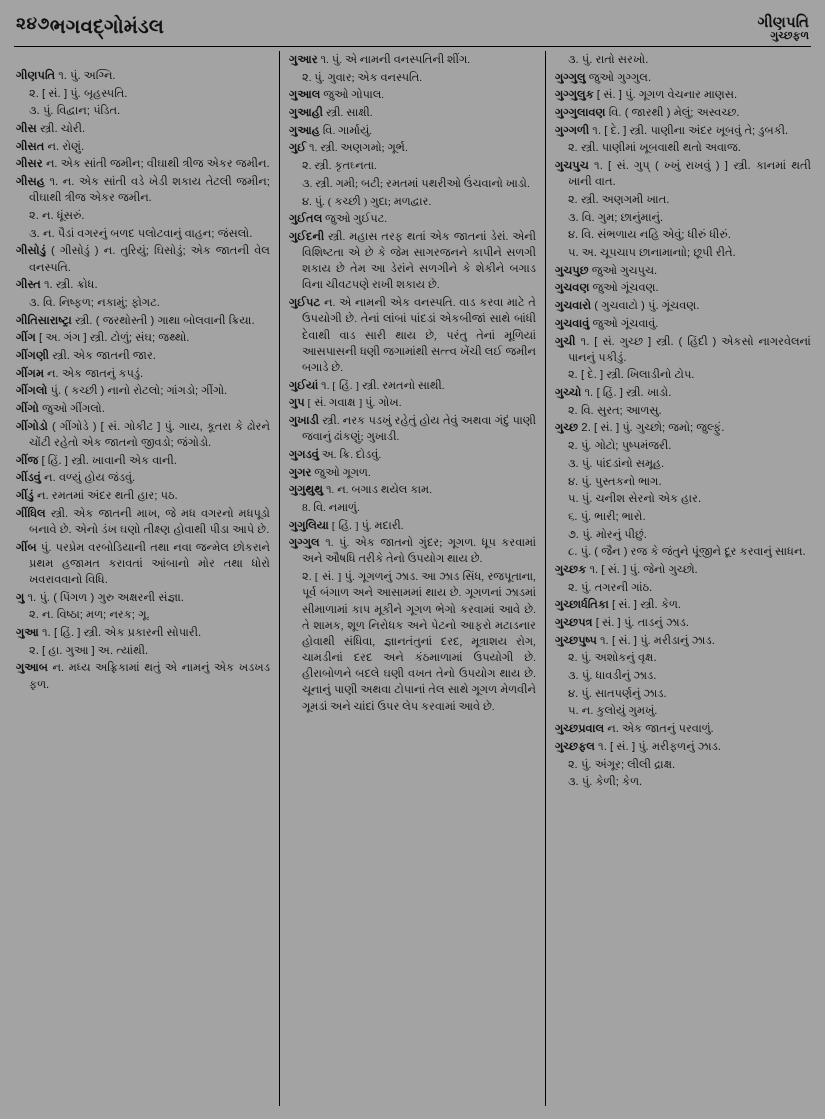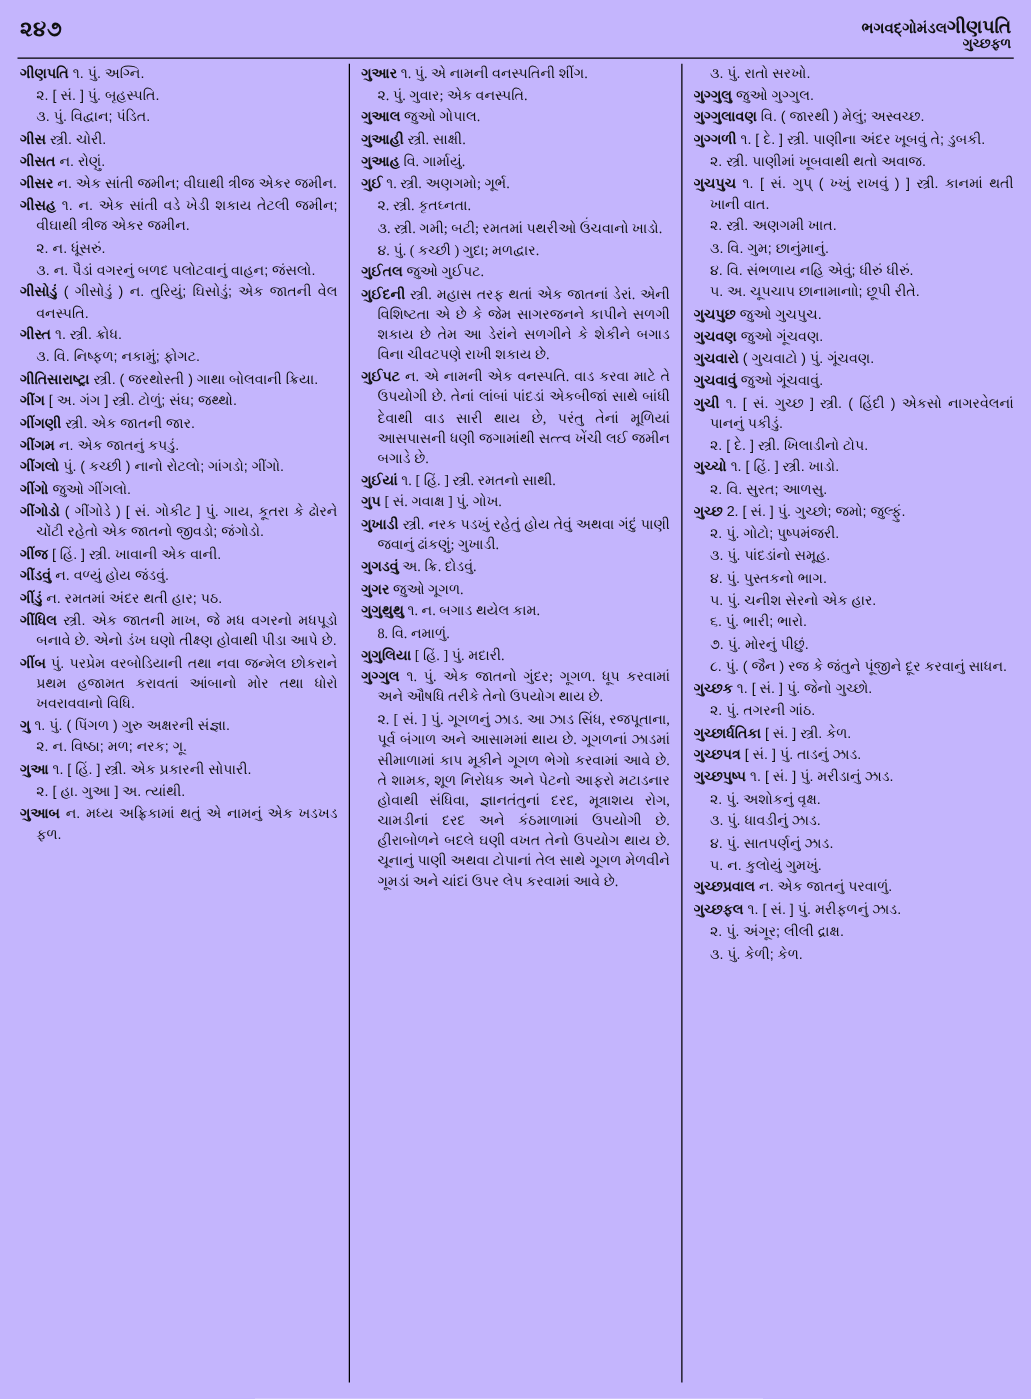--- a/index.html
+++ b/index.html
@@ -14,40 +14,40 @@
     color: #111;
     position: relative;
     overflow: hidden;
   }
   .page {
     position: relative;
     width: 825px;
     height: 1119px;
     box-sizing: border-box;
     padding: 10px 12px 6px 12px;
-    background: #c4b5fd;
+    background: #a3a3a3;
   }
   
   .header {
     display: flex;
     align-items: flex-start;
     justify-content: space-between;
     height: 34px;
     padding: 4px 4px 0 4px;
     box-sizing: border-box;
   }
   .hdr-left {
     font-size: 17px;
     font-weight: bold;
     letter-spacing: 0.5px;
   }
   .hdr-center {
-    font-size: 12px;
-    font-weight: bold;
-    text-align: right;
+    font-size: 20px;
+    font-weight: bold;
+    text-align: left;
     flex: 1;
     padding-top: 1px;
   }
   .hdr-right {
     text-align: right;
     font-size: 14px;
     font-weight: bold;
     line-height: 1.05;
   }
   .hdr-right .r1 { font-size: 15px; display:block; }
@@ -65,21 +65,21 @@
     height: 1055px;
     box-sizing: border-box;
   }
   .col {
     width: 33.33%;
     box-sizing: border-box;
     padding: 0 9px;
     font-size: 11.4px;
     line-height: 1.42;
   }
-  .col.c1 { padding-left: 4px; }
+  .col.c1 { padding-left: 4px; margin-top: 16px; }
   .col.c2 { border-left: 1.2px solid #000; border-right: 1.2px solid #000; font-family: Liberation Serif, serif; }
   .col.c3 { padding-right: 2px; }
 
   .entry {
     margin: 0 0 1.5px 0;
     text-indent: 0;
     padding-left: 13px;
     text-align: justify;
   }
   .entry .hw {
@@ -160,20 +160,21 @@
         <p class="entry"><span class="hw">ગુગર</span> <span>જુઓ ગૂગળ.</span></p>
         <p class="entry"><span class="hw">ગુગુથુથુ</span> <span>૧. ન. બગાડ થયેલ કામ.</span></p>
         <p class="sub"><span>8. વિ. નમાળું.</span></p>
         <p class="entry"><span class="hw">ગુગુલિયા</span> <span>[ હિં. ] પું. મદારી.</span></p>
         <p class="entry"><span class="hw">ગુગ્ગુલ</span> <span>૧. પું. એક જાતનો ગુંદર; ગૂગળ. ધૂપ કરવામાં અને ઔષધિ તરીકે તેનો ઉપયોગ થાય છે.</span></p>
         <p class="sub"><span>૨. [ સં. ] પું. ગૂગળનું ઝાડ. આ ઝાડ સિંધ, રજપૂતાના, પૂર્વ બંગાળ અને આસામમાં થાય છે. ગૂગળનાં ઝાડમાં સીમાળામાં કાપ મૂકીને ગૂગળ ભેગો કરવામાં આવે છે. તે શામક, શૂળ નિરોધક અને પેટનો આફરો મટાડનાર હોવાથી સંધિવા, જ્ઞાનતંતુનાં દરદ, મૂત્રાશય રોગ, ચામડીનાં દરદ અને કંઠમાળામાં ઉપયોગી છે. હીરાબોળને બદલે ઘણી વખત તેનો ઉપયોગ થાય છે. ચૂનાનું પાણી અથવા ટોપાનાં તેલ સાથે ગૂગળ મેળવીને ગૂમડાં અને ચાંદાં ઉપર લેપ કરવામાં આવે છે.</span></p>
       </div>
     <div class="col c3">
         <p class="sub"><span>૩. પું. રાતો સરખો.</span></p>
         <p class="entry"><span class="hw">ગુગ્ગુલુ</span> <span>જુઓ ગુગ્ગુલ.</span></p>
+        <p class="entry"><span class="hw">ગુગ્ગુલુક</span> <span>[ સં. ] પું. ગૂગળ વેચનાર માણસ.</span></p>
         <p class="entry"><span class="hw">ગુગ્ગુલાવણ</span> <span>વિ. ( જારથી ) મેલું; અસ્વચ્છ.</span></p>
         <p class="entry"><span class="hw">ગુગ્ગળી</span> <span>૧. [ દે. ] સ્ત્રી. પાણીના અંદર ખૂબવું તે; ડુબકી.</span></p>
         <p class="sub"><span>૨. સ્ત્રી. પાણીમાં ખૂબવાથી થતો અવાજ.</span></p>
         <p class="entry"><span class="hw">ગુચપુચ</span> <span>૧. [ સં. ગુપ્ ( ખ્ખું રાખવું ) ] સ્ત્રી. કાનમાં થતી ખાની વાત.</span></p>
         <p class="sub"><span>૨. સ્ત્રી. અણગમી ખાત.</span></p>
         <p class="sub"><span>૩. વિ. ગુમ; છાનુંમાનું.</span></p>
         <p class="sub"><span>૪. વિ. સંભળાય નહિ એવું; ધીરું ધીરું.</span></p>
         <p class="sub"><span>૫. અ. ચૂપચાપ છાનામાનાો; છૂપી રીતે.</span></p>
         <p class="entry"><span class="hw">ગુચપુછ</span> <span>જુઓ ગુચપુચ.</span></p>
         <p class="entry"><span class="hw">ગુચવણ</span> <span>જુઓ ગૂંચવણ.</span></p>

